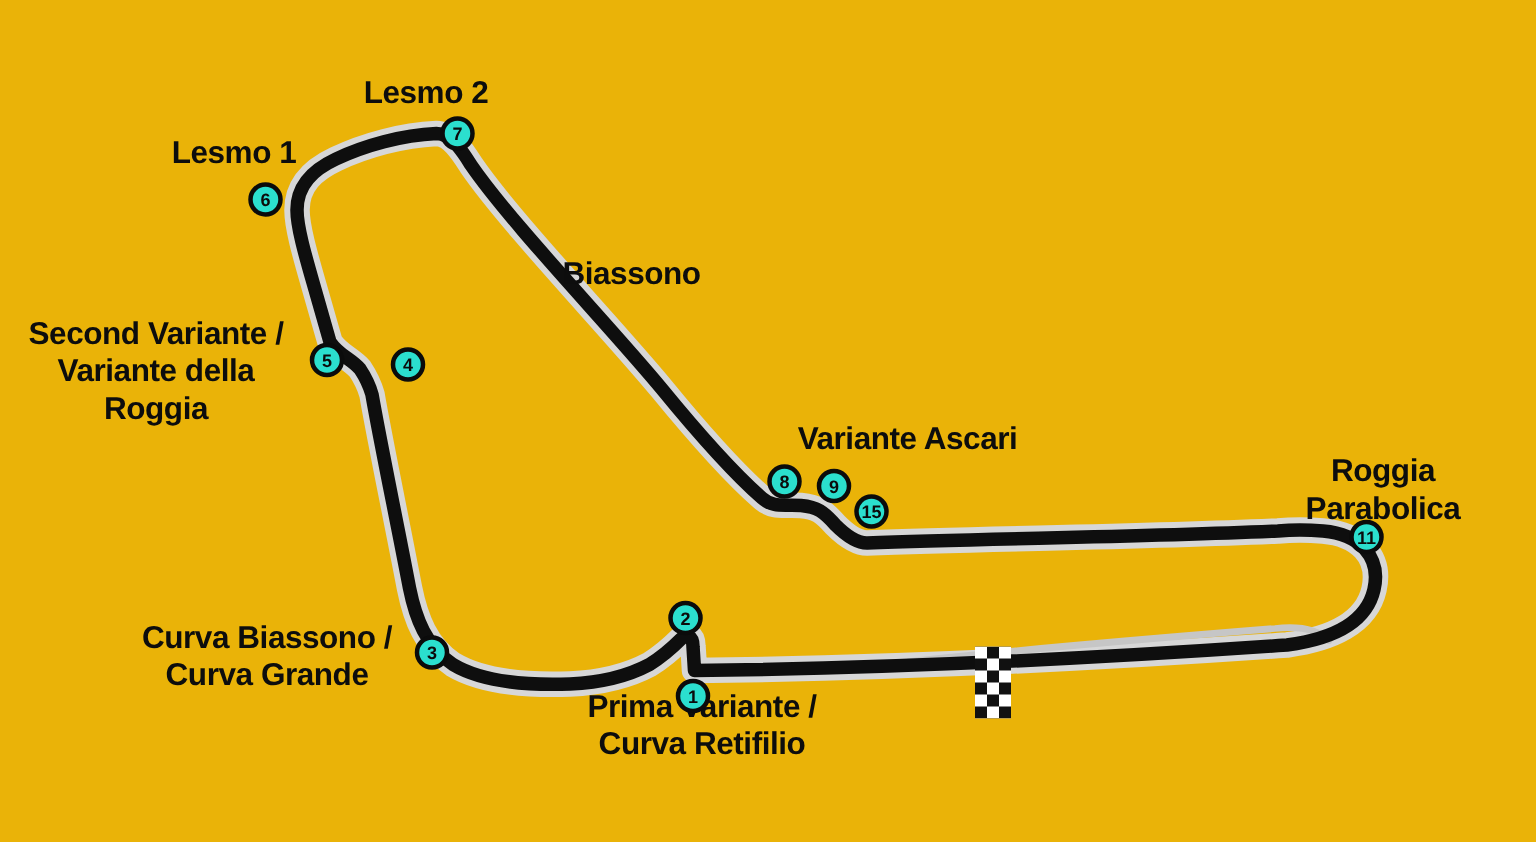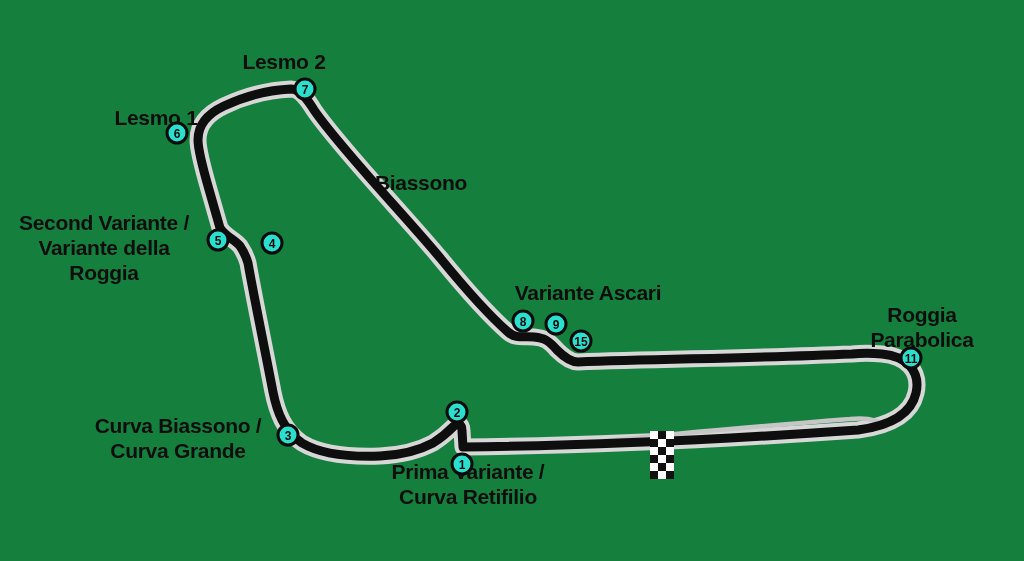--- a/index.html
+++ b/index.html
@@ -36,21 +36,21 @@
     font-size: 12px;
     line-height: 1;
     display: flex;
     align-items: center;
     justify-content: center;
   }
 </style>
 </head>
 <body>
 
-<div class="stage" style="background: #15803d;">
+<div class="stage" style="background: #eab308;">
 
   <svg class="map-svg" width="1024" height="561" viewBox="0 0 1024 561">
     <defs>
       <pattern id="checks" x="650" y="431" width="16" height="16" patternUnits="userSpaceOnUse">
         <rect width="16" height="16" fill="#ffffff"></rect>
         <rect x="8" y="0" width="8" height="8" fill="#111111"></rect>
         <rect x="0" y="8" width="8" height="8" fill="#111111"></rect>
       </pattern>
     </defs>
 
@@ -72,26 +72,26 @@
          C 209 113 198 123 198 140 C 198 152 204 172 210 193 L 220 228
          C 226 237 234 239 240 246 C 244 252 246 256 248 263 C 253 292 264 345 273 392
          C 277 412 284 431 302 443 C 322 455 352 457 380 456 C 402 455 418 451 433 443
          C 441 438 448 432 454 426 C 458 422 462 424 462 431 L 463 447 Z"></path>
 
     <rect id="start-finish-line" x="650" y="431" width="24" height="48" fill="url(#checks)"></rect>
   </svg>
 
   <div id="overlay">
       <div class="corner-label" style="left: 284px; top: 62px; color: rgb(13, 13, 13);">Lesmo 2</div>
-      <div class="corner-label" style="left: 156px; top: 102px; color: rgb(13, 13, 13); margin-top: 16px;">Lesmo 1</div>
+      <div class="corner-label" style="left: 156px; top: 102px; color: rgb(13, 13, 13);">Lesmo 1</div>
       <div class="corner-label" style="left: 421px; top: 183px; color: rgb(13, 13, 13);">Biassono</div>
       <div class="corner-label" style="left: 104px; top: 248px; color: rgb(13, 13, 13);">Second Variante /
 Variante della
 Roggia</div>
-      <div class="corner-label" style="left: 588px; top: 293px; color: rgb(13, 13, 13);">Variante Ascari</div>
+      <div class="corner-label" style="left: 605px; top: 293px; color: rgb(13, 13, 13);">Variante Ascari</div>
       <div class="corner-label" style="left: 922px; top: 327px; color: rgb(13, 13, 13);">Roggia Parabolica</div>
       <div class="corner-label" style="left: 178px; top: 438px; color: rgb(13, 13, 13);">Curva Biassono /
 Curva Grande</div>
       <div class="corner-label" style="left: 452px; top: 484px; color: rgb(13, 13, 13); margin-left: 16px;">Prima Variante /
 Curva Retifilio</div>
       <div class="turn-marker" style="left: 462px; top: 464px; background: rgb(43, 223, 206); border-color: rgb(11, 11, 11);">1</div>
       <div class="turn-marker" style="left: 457px; top: 412px; background: rgb(43, 223, 206); border-color: rgb(11, 11, 11);">2</div>
       <div class="turn-marker" style="left: 288px; top: 435px; background: rgb(43, 223, 206); border-color: rgb(11, 11, 11);">3</div>
       <div class="turn-marker" style="left: 272px; top: 243px; background: rgb(43, 223, 206); border-color: rgb(11, 11, 11);">4</div>
       <div class="turn-marker" style="left: 218px; top: 240px; background: rgb(43, 223, 206); border-color: rgb(11, 11, 11);">5</div>

